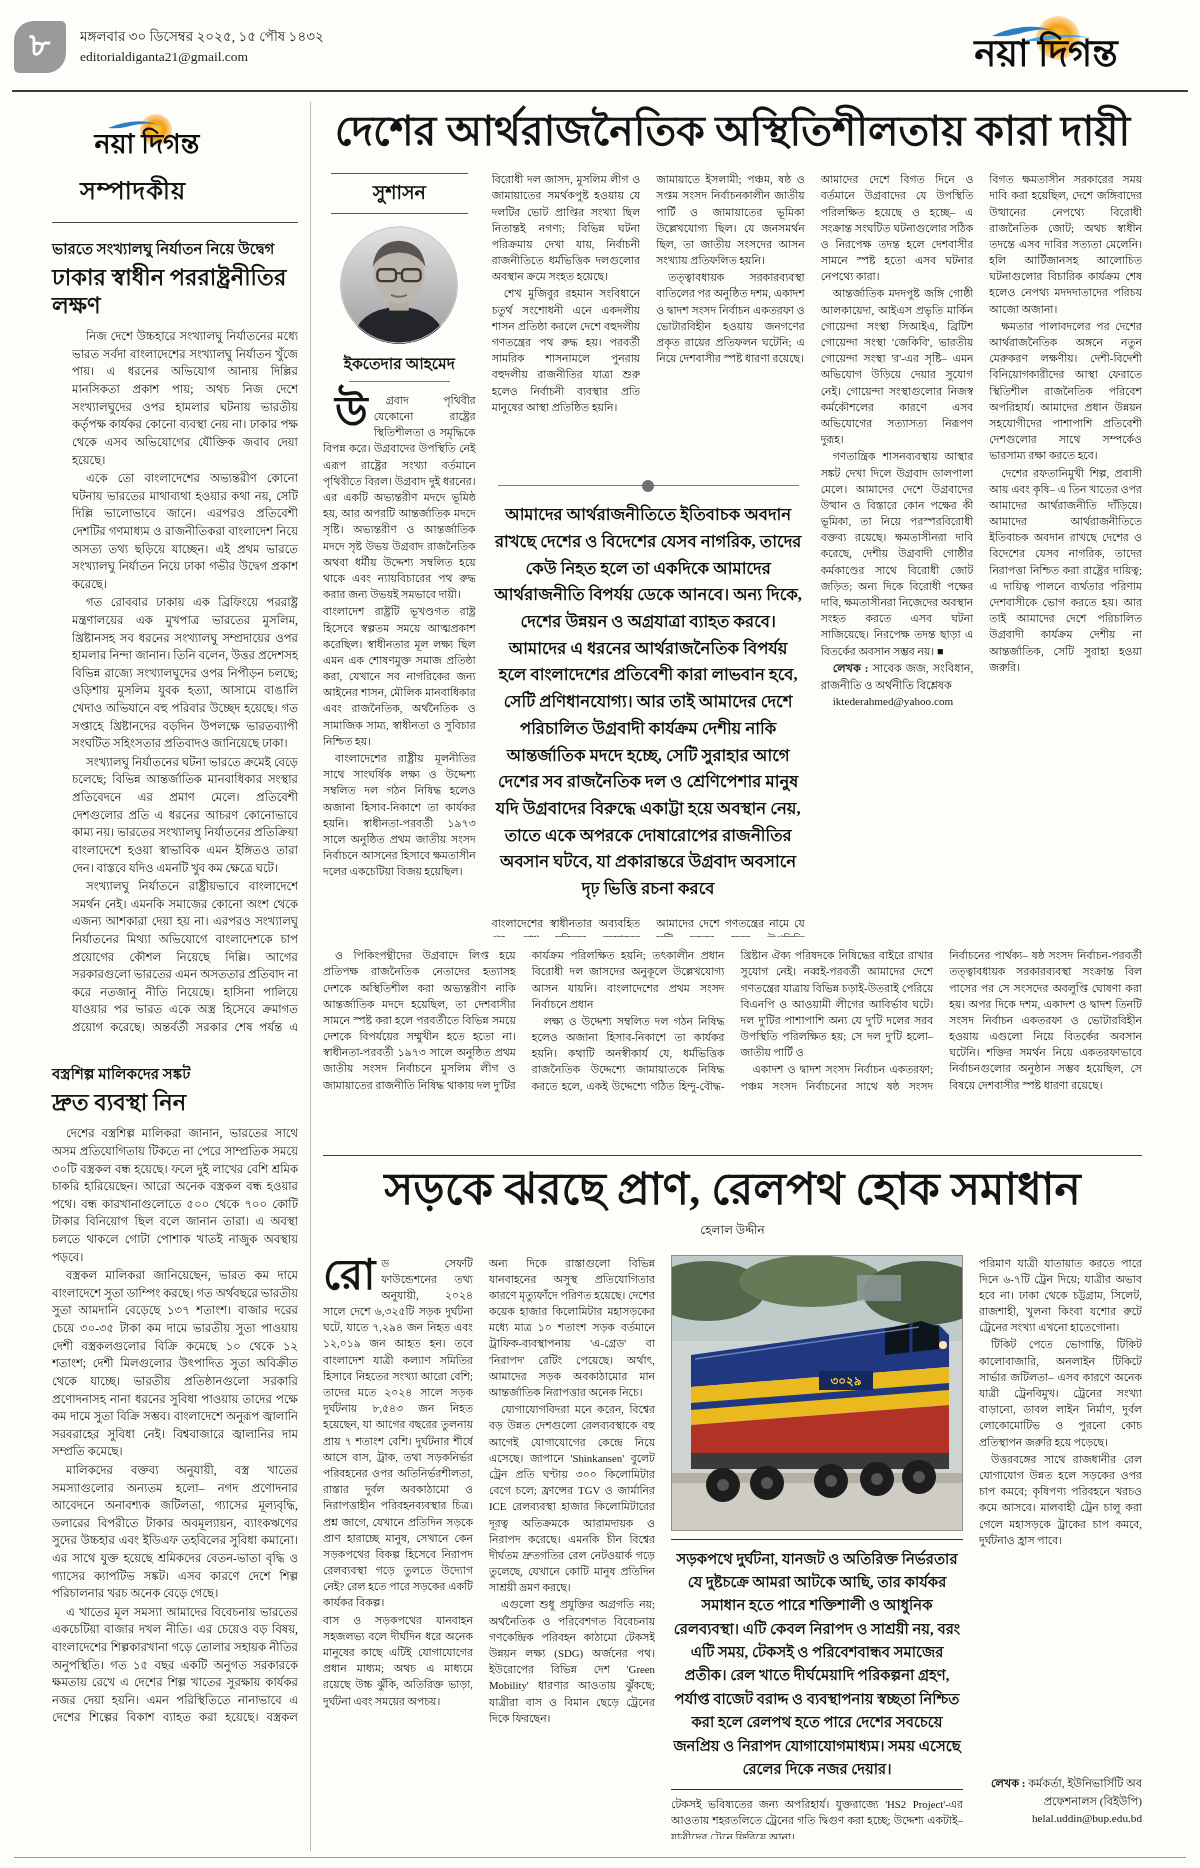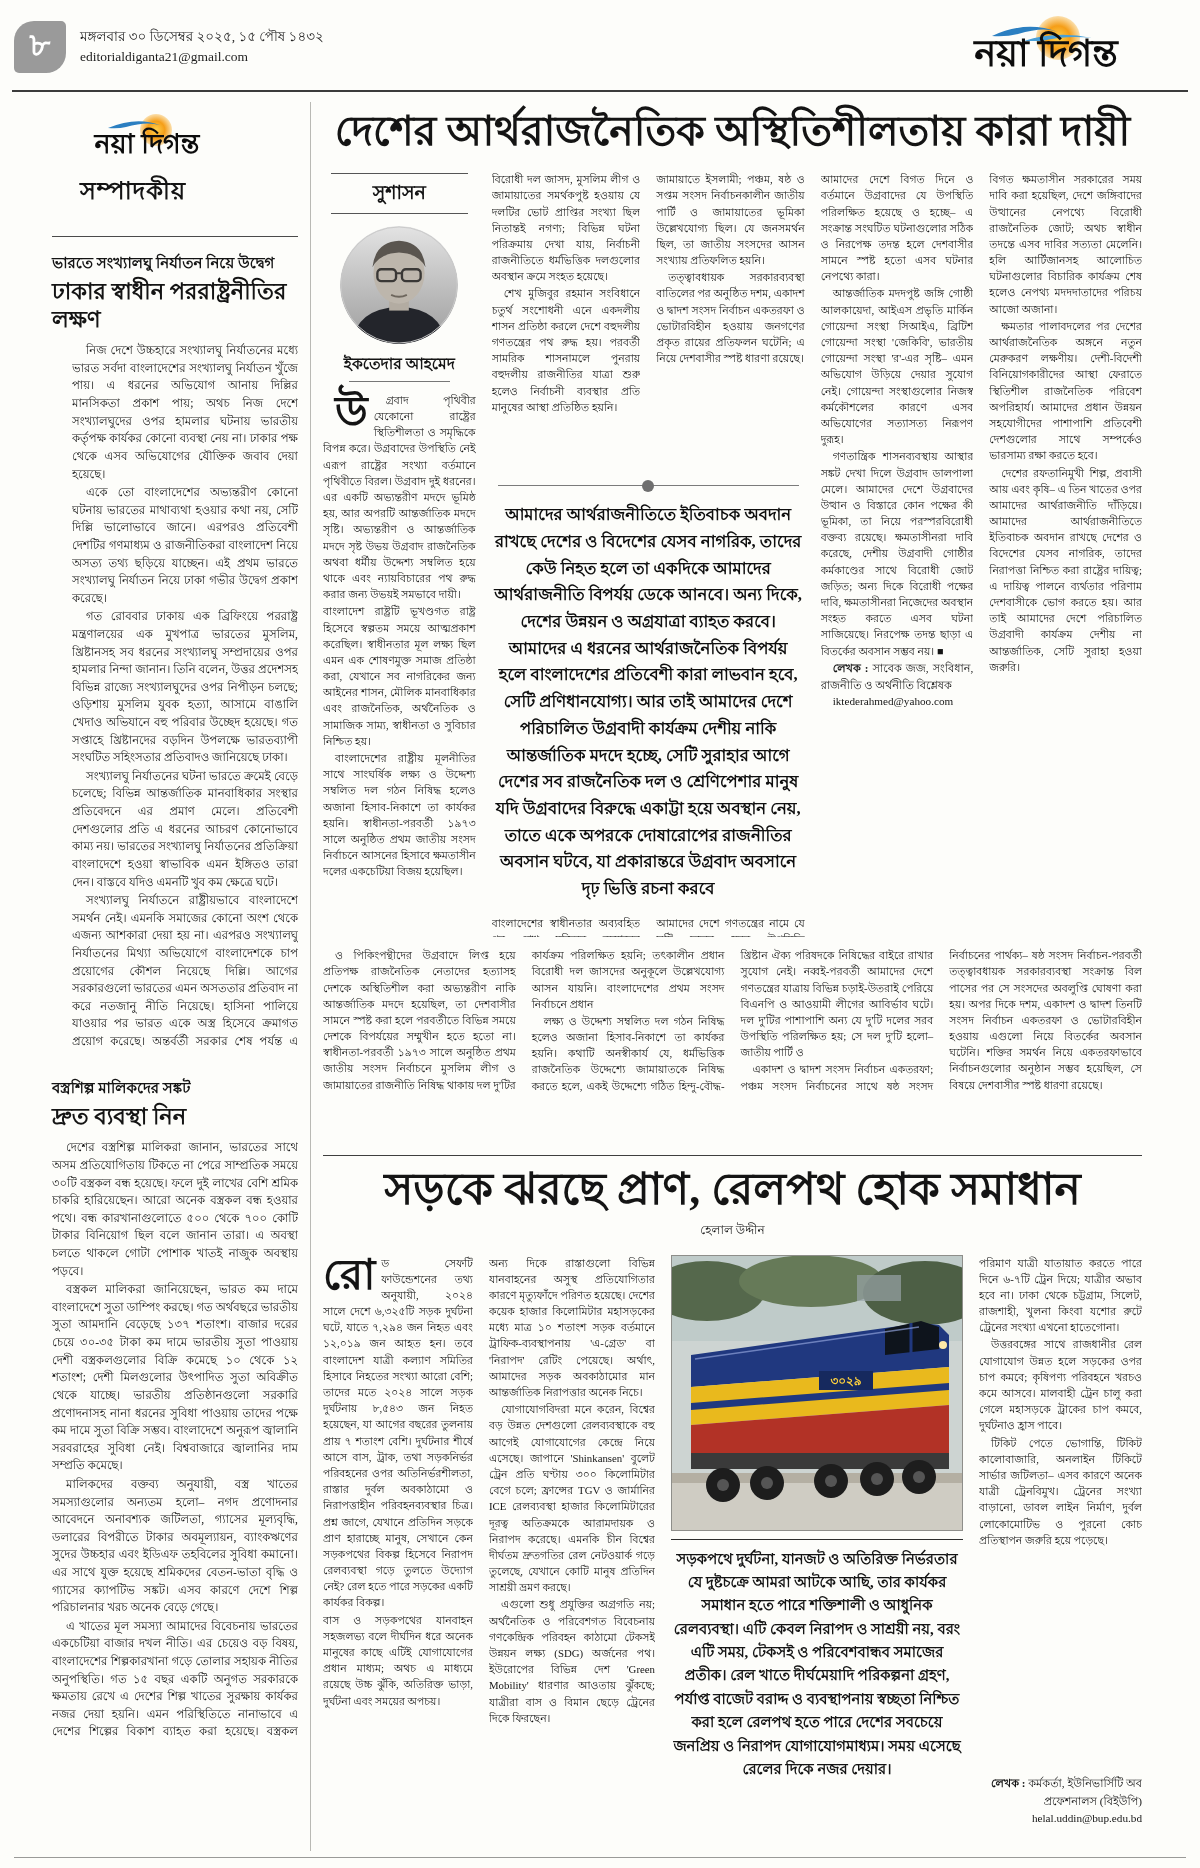--- a/index.html
+++ b/index.html
@@ -17,21 +17,21 @@
 
   
   .content{flex:1;display:flex;padding:6px 0 0 0;min-height:0;}
   .aside{width:246px;margin-left:52px;flex:0 0 auto;}
   .vrule{width:1px;background:#b9b9b4;margin:4px 12px 0 12px;}
   .main{flex:1;margin-right:58px;min-width:0;}
 
   
   .masthead{padding:14px 0 8px 0;border-bottom:1.5px solid #4a4a4a;margin-bottom:14px;text-align:left;}
   .masthead .brand-small{display:block;}
-  .masthead .sec-label{font-size:24px;font-weight:bold;margin:6px 0 16px 28px;letter-spacing:1px;font-family:Liberation Mono, monospace;}
+  .masthead .sec-label{font-size:24px;font-weight:bold;margin:6px 0 2px 28px;letter-spacing:1px;font-family:Liberation Mono, monospace;}
   .ed{margin-bottom:26px;}
   .ed .kicker{font-size:15px;font-weight:bold;margin:0 0 2px 0;}
   .ed h3{font-size:22.5px;font-weight:bold;margin:0 0 8px 0;line-height:1.25;}
   .ed .body{font-size:11.6px;line-height:1.52;text-align:justify;overflow:hidden;}
   .ed .body p{margin:0 0 1px 0;text-indent:14px;}
   .ed1 .body{height:708px;margin-left:20px;}
   .ed2 .body{height:600px;}
 
   
   .lead-h1{font-size:41px;font-weight:bold;text-align:center;margin:10px 0 16px 0;line-height:1.15;}
@@ -322,27 +322,28 @@
                     <circle cx="248" cy="222" r="6" fill="#555"></circle>
                   <circle cx="272" cy="90" r="4" fill="#ffe9a8"></circle>
                   <line x1="24" y1="104" x2="248" y2="72" stroke="#8ea0d8" stroke-width="1.5" opacity="0.7"></line>
                 </g>
                 <rect x="0.5" y="0.5" width="291" height="275" fill="none" stroke="#8e8e8a"></rect>
               </svg>
             </span>
             <div class="q2">
               <div class="qtext">সড়কপথে দুর্ঘটনা, যানজট ও অতিরিক্ত নির্ভরতার যে দুষ্টচক্রে আমরা আটকে আছি, তার কার্যকর সমাধান হতে পারে শক্তিশালী ও আধুনিক রেলব্যবস্থা। এটি কেবল নিরাপদ ও সাশ্রয়ী নয়, বরং এটি সময়, টেকসই ও পরিবেশবান্ধব সমাজের প্রতীক। রেল খাতে দীর্ঘমেয়াদি পরিকল্পনা গ্রহণ, পর্যাপ্ত বাজেট বরাদ্দ ও ব্যবস্থাপনায় স্বচ্ছতা নিশ্চিত করা হলে রেলপথ হতে পারে দেশের সবচেয়ে জনপ্রিয় ও নিরাপদ যোগাযোগমাধ্যম। সময় এসেছে রেলের দিকে নজর দেয়ার।</div>
             </div>
+            <div class="q2-end">টেকসই ভবিষ্যতের জন্য অপরিহার্য। যুক্তরাজ্যে 'HS2 Project'-এর আওতায় শহরতলিতে ট্রেনের গতি দ্বিগুণ করা হচ্ছে; উদ্দেশ্য একটাই– যাত্রীদের ট্রেনে ফিরিয়ে আনা।</div>
           </div>
 
           <div class="scol3">
             <div class="bodytext" style="flex:1;overflow:hidden;">
                 <p>পরিমাণ যাত্রী যাতায়াত করতে পারে দিনে ৬-৭টি ট্রেন দিয়ে; যাত্রীর অভাব হবে না। ঢাকা থেকে চট্টগ্রাম, সিলেট, রাজশাহী, খুলনা কিংবা যশোর রুটে ট্রেনের সংখ্যা এখনো হাতেগোনা।</p>
+                <p>টিকিট পেতে ভোগান্তি, টিকিট কালোবাজারি, অনলাইন টিকিটে সার্ভার জটিলতা– এসব কারণে অনেক যাত্রী ট্রেনবিমুখ। ট্রেনের সংখ্যা বাড়ানো, ডাবল লাইন নির্মাণ, দুর্বল লোকোমোটিভ ও পুরনো কোচ প্রতিস্থাপন জরুরি হয়ে পড়েছে।</p>
                 <p>উত্তরবঙ্গের সাথে রাজধানীর রেল যোগাযোগ উন্নত হলে সড়কের ওপর চাপ কমবে; কৃষিপণ্য পরিবহনে খরচও কমে আসবে। মালবাহী ট্রেন চালু করা গেলে মহাসড়কে ট্রাকের চাপ কমবে, দুর্ঘটনাও হ্রাস পাবে।</p>
-                <p>টিকিট পেতে ভোগান্তি, টিকিট কালোবাজারি, অনলাইন টিকিটে সার্ভার জটিলতা– এসব কারণে অনেক যাত্রী ট্রেনবিমুখ। ট্রেনের সংখ্যা বাড়ানো, ডাবল লাইন নির্মাণ, দুর্বল লোকোমোটিভ ও পুরনো কোচ প্রতিস্থাপন জরুরি হয়ে পড়েছে।</p>
               </div>
             <p class="credit2">
               <b>লেখক :</b>
               <span>কর্মকর্তা, ইউনিভার্সিটি অব প্রফেশনালস (বিইউপি)</span><br>
               <span>helal.uddin@bup.edu.bd</span>
             </p>
           </div>
         </div>
       </section>
     </main>

